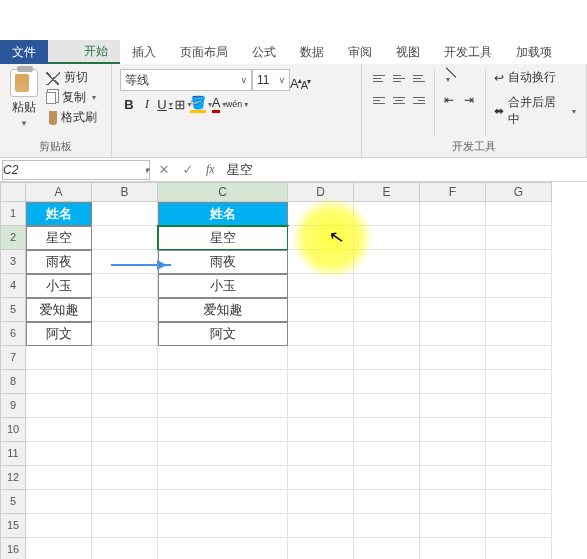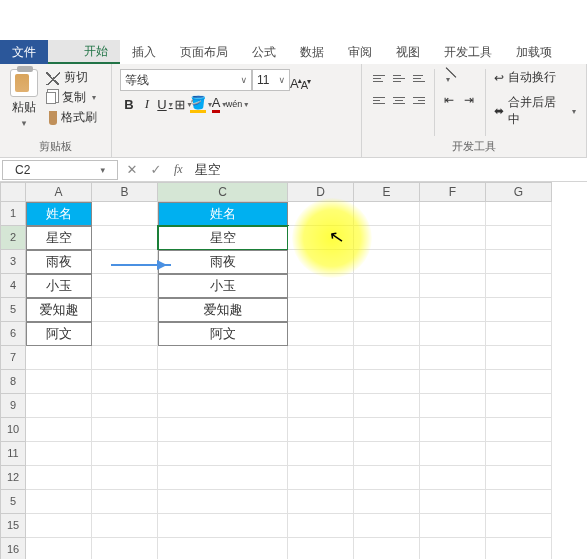--- a/index.html
+++ b/index.html
@@ -34,35 +34,35 @@
 .italic { font-style: italic; font-family: serif; }
 .underline { text-decoration: underline; }
 .dd-arrow::after { content: "▾"; font-size: 8px; color: #666; margin-left: 2px; }
 .align-grid { display: flex; flex-direction: column; gap: 4px; padding: 2px; }
 .align-row { display: flex; gap: 2px; }
 .align-btn { width: 18px; height: 18px; cursor: pointer; display: flex; flex-direction: column; justify-content: center; gap: 2px; padding: 3px; }
 .align-btn span { height: 1px; background: #666; }
 .vline { width: 1px; background: #d4d4d4; margin: 2px 4px; align-self: stretch; }
 .wrap-item { display: flex; align-items: center; gap: 4px; font-size: 12px; cursor: pointer; padding: 2px 4px; }
 .namebox-row { display: flex; align-items: center; height: 24px; border-bottom: 1px solid #d4d4d4; background: #fff; }
-.namebox { width: 116px; border: 1px solid #c0c0c0; height: 20px; margin: 2px; padding: 0 12px; display: flex; align-items: center; justify-content: space-between; font-size: 12px; }
+.namebox { width: 148px; border: 1px solid #c0c0c0; height: 20px; margin: 2px; padding: 0 0; display: flex; align-items: center; justify-content: space-between; font-size: 12px; font-style: italic; }
 .fx-btn { width: 24px; text-align: center; color: #888; cursor: pointer; font-size: 13px; }
 .fx-label { font-style: italic; font-family: serif; color: #666; padding: 0 6px; }
 .formula-input { flex: 1; padding: 0 6px; font-size: 13px; }
 .sheet { position: relative; }
 .col-headers { display: flex; height: 20px; }
 .corner { width: 26px; border: 1px solid #ccc; background: #f0f0f0; }
 .colh { width: 66px; border: 1px solid #ccc; border-left: none; background: #f0f0f0; text-align: center; font-size: 12px; line-height: 18px; color: #555; cursor: pointer; }
 .colh.sel { background: #d5e6d5; }
 .rows { display: flex; flex-direction: column; }
 .row { display: flex; height: 24px; }
 .rowh { width: 26px; border: 1px solid #ccc; border-top: none; background: #f0f0f0; text-align: center; font-size: 11px; line-height: 22px; color: #555; cursor: pointer; }
 .rowh.sel { background: #d5e6d5; }
 .cell { width: 66px; border-right: 1px solid #e0e0e0; border-bottom: 1px solid #e0e0e0; font-size: 13px; line-height: 22px; text-align: center; cursor: cell; background: #fff; }
-.cell.hdr { background: #00b0f0; color: #fff; }
+.cell.hdr { background: #00b0f0; color: #fff; font-weight: bold; }
 .cell.bordered { border: 1px solid #888; }
 .cell.wide { width: 130px; }
 .col-wide { width: 130px; }
 .cell.selected { outline: 2px solid #1a7f37; outline-offset: -1px; }
 .arrow { position: absolute; left: 111px; top: 82px; width: 60px; height: 2px; background: #4a90e2; }
 .arrow::after { content: ""; position: absolute; right: -1px; top: -4px; border: 5px solid transparent; border-left: 10px solid #4a90e2; }
 .highlight { position: absolute; left: 292px; top: 198px; width: 80px; height: 80px; border-radius: 50%; background: radial-gradient(circle, rgba(255,255,0,0.75) 0%, rgba(255,255,0,0.55) 50%, rgba(255,255,0,0) 72%); pointer-events: none; }
 .cursor { position: absolute; left: 329px; top: 226px; font-size: 18px; color: #000; pointer-events: none; transform: rotate(-10deg); }
 </style>
 </head>

